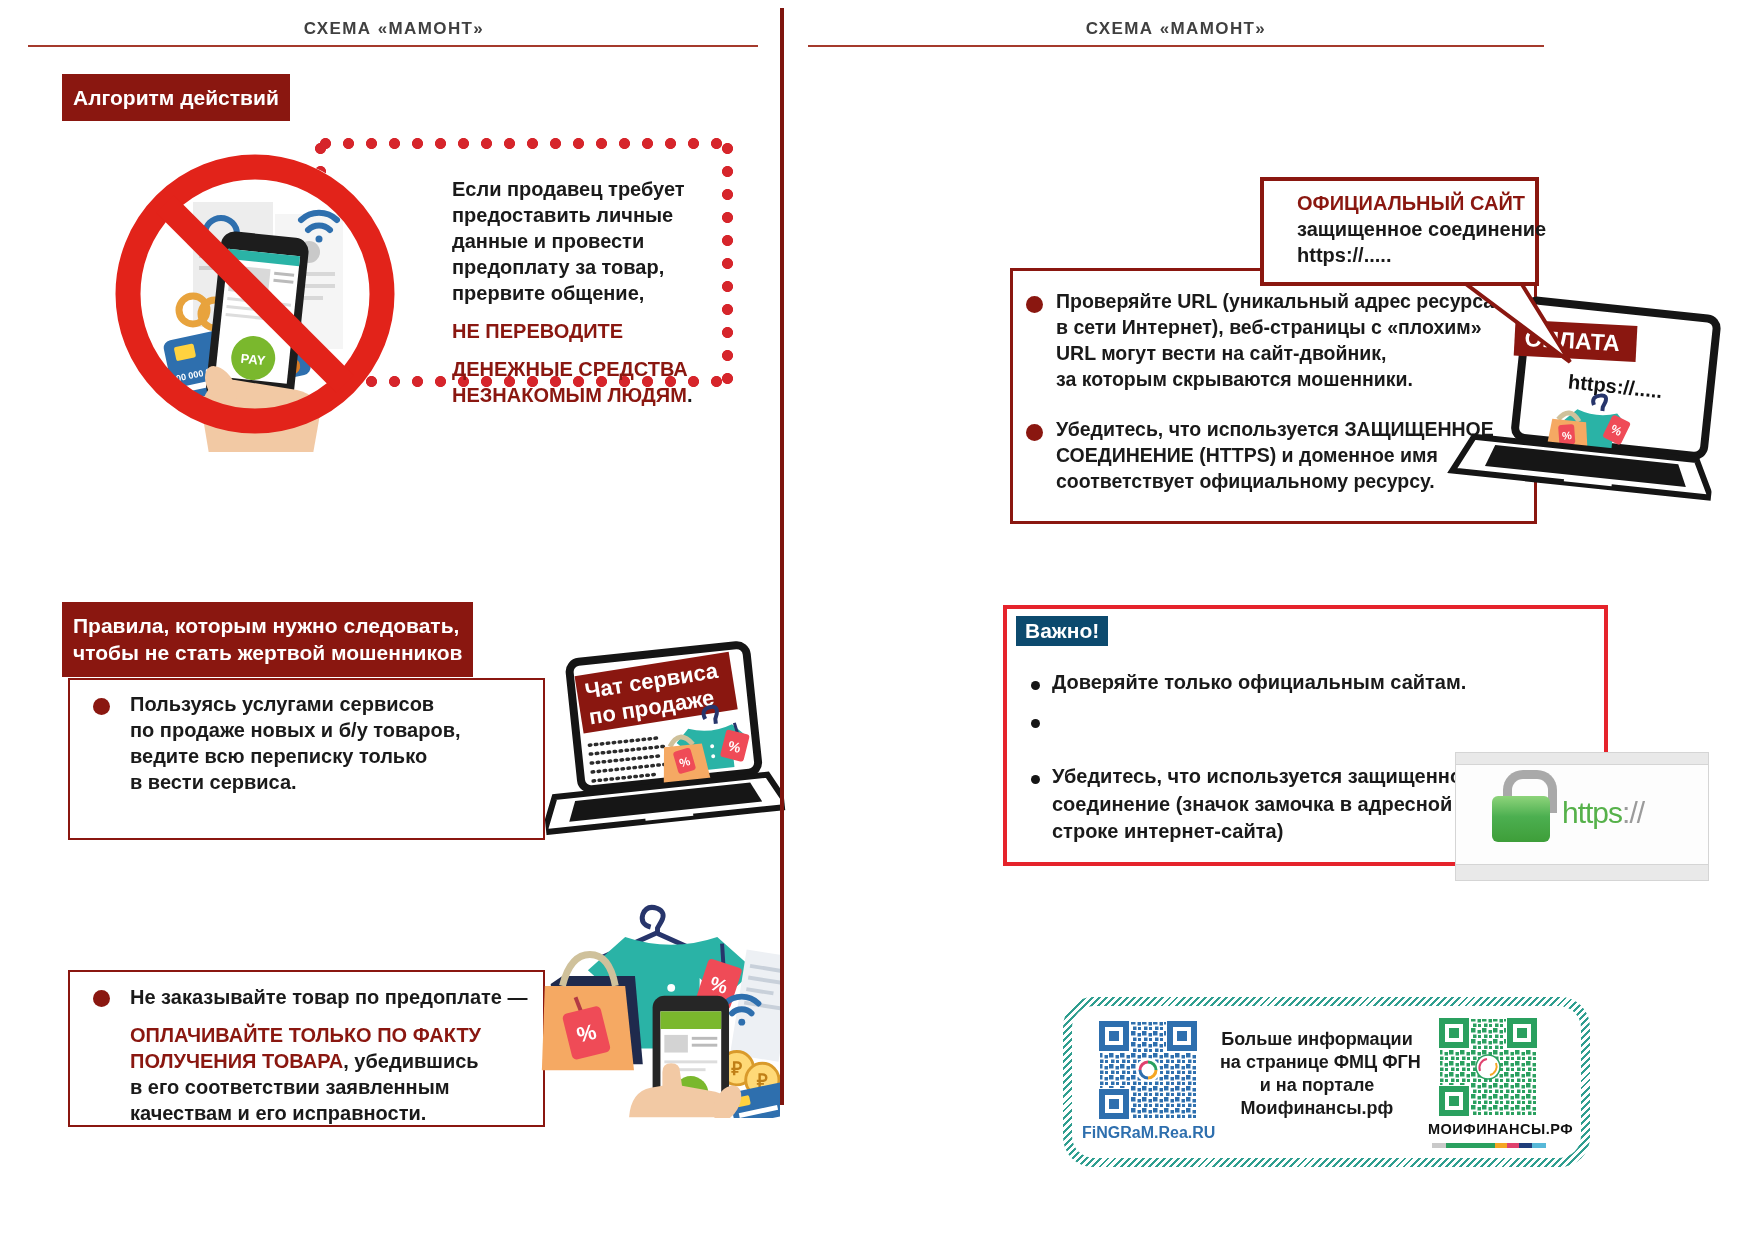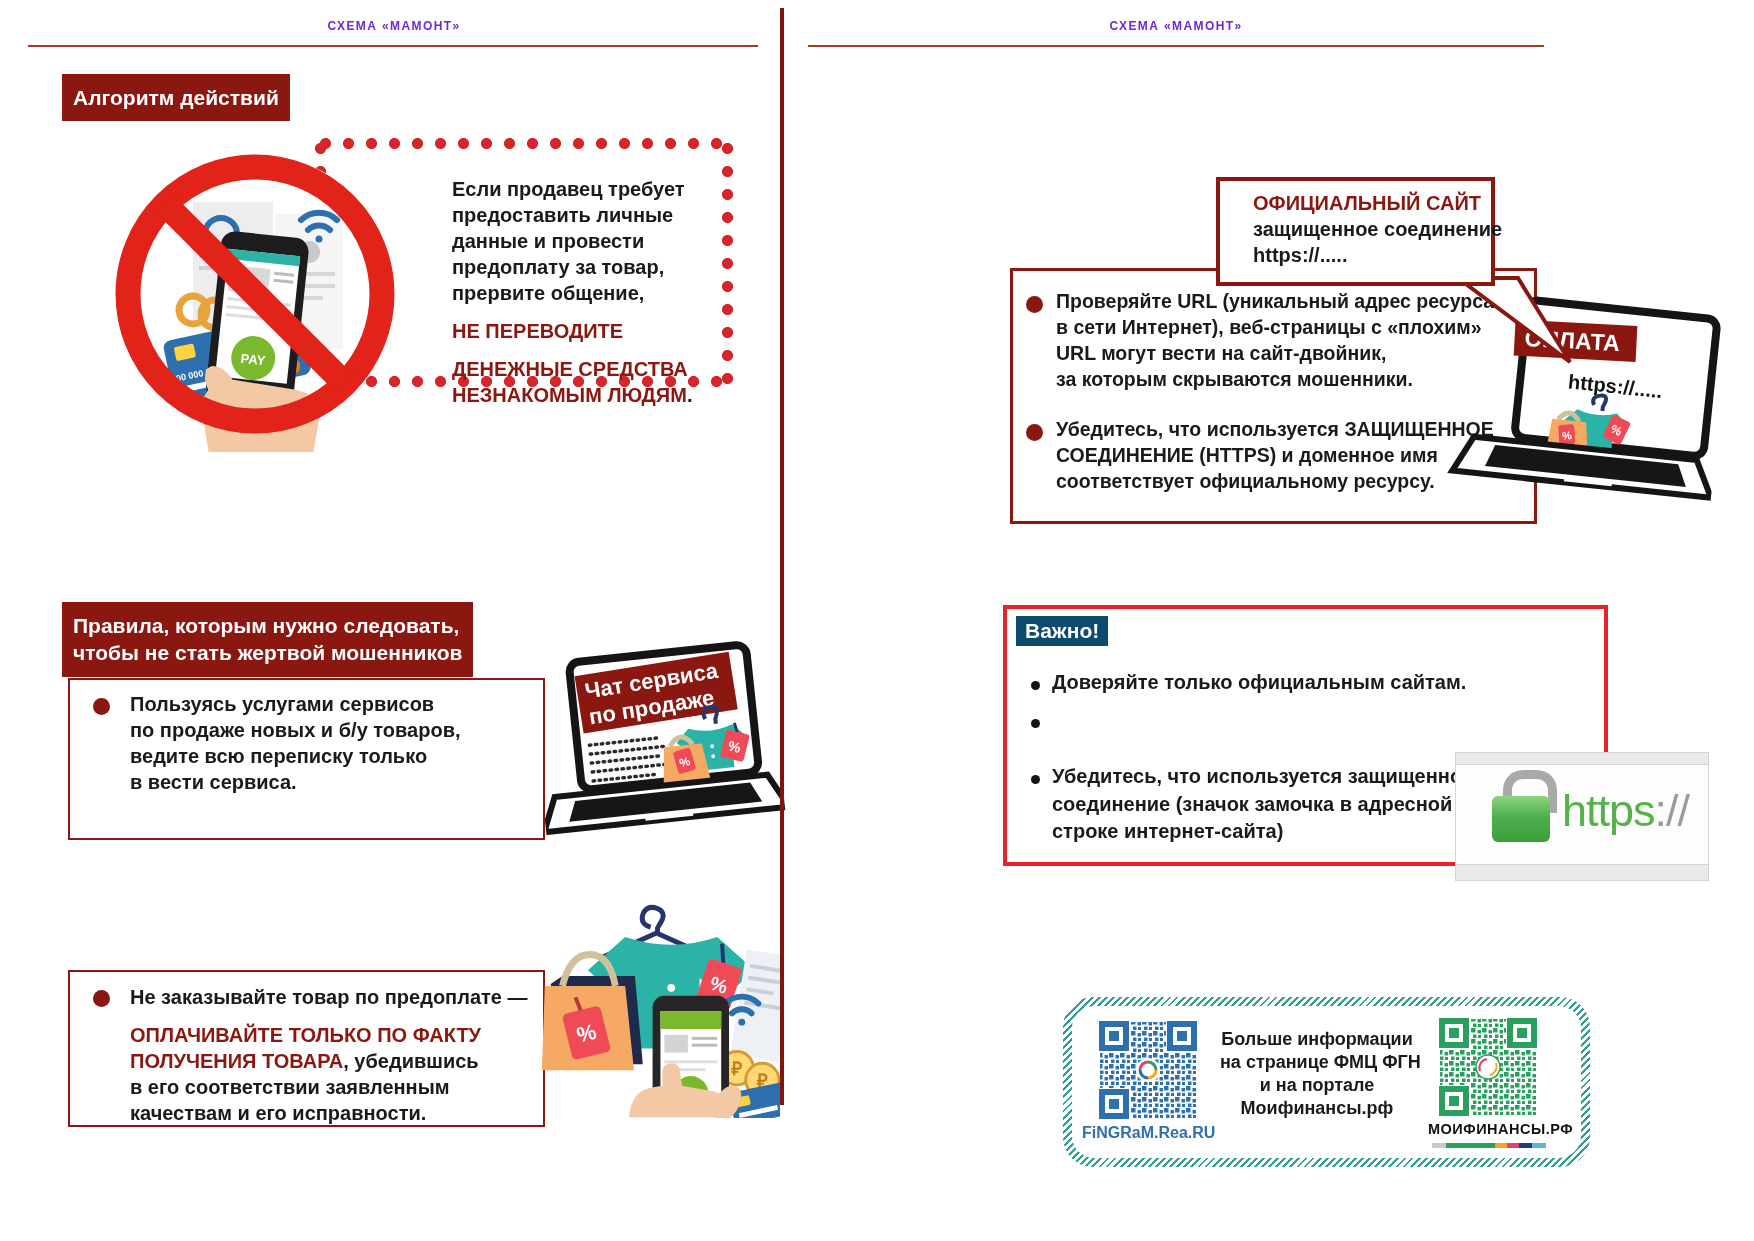--- a/index.html
+++ b/index.html
@@ -1,19 +1,19 @@
 <!DOCTYPE html>
 <html><head>
 <meta charset="utf-8">
 <style>
   html,body{margin:0;padding:0;background:#fff;}
   .canvas{position:relative;width:1754px;height:1241px;background:#ffffff;
           font-family:"Liberation Sans",sans-serif;overflow:hidden;}
   .abs{position:absolute;}
-  .hdr{color:#6d28d9;font-weight:700;font-size:12px;letter-spacing:1.4px;text-align:center;}
+  .hdr{color:#404040;font-weight:700;font-size:17px;letter-spacing:1.4px;text-align:center;}
   .hrline{border-top:2px solid #a53a2c;height:0;}
   .badge{background:#8a1710;color:#fff;font-weight:700;font-size:21px;line-height:1.3;padding:10px 11px;display:inline-block;}
   .txt{font-weight:700;font-size:20px;line-height:1.3;color:#1a1a1a;}
   .small{font-size:19.5px;line-height:1.33;}
   .ln{display:block;white-space:nowrap;}
   .dkred{color:#8a1710;margin-top:12px;}
   .box{border:2px solid #8a1710;background:#fff;}
   .box3{border:3px solid #8a1710;background:#fff;}
   .bullet{position:absolute;width:17px;height:17px;border-radius:50%;background:#8a1710;}
   .bdot{position:absolute;width:9px;height:9px;border-radius:50%;background:#151515;}
@@ -26,21 +26,21 @@
   .bubble .t2{display:block;color:#1a1a1a;font-weight:700;font-size:20px;line-height:1.3;white-space:nowrap;}
   .impbox{border:4px solid #e5232b;background:#fff;}
   .implabel{background:#0c4a6e;color:#fff;font-weight:700;font-size:21px;padding:3px 9px;display:inline-block;}
   .impline{line-height:1.38;}
   .lockpanel{background:#fdfdfd;border:1px solid #d5d5d5;z-index:3;}
   .lockbar{position:absolute;left:0;right:0;background:#e9e9e9;}
   .shackle{position:absolute;width:36px;height:34px;border:9px solid #a9a9a9;border-bottom:none;
            border-radius:20px 20px 0 0;background:transparent;}
   .lockbody{position:absolute;width:58px;height:46px;border-radius:6px;
             background:linear-gradient(180deg,#8ed47b 0%,#4caf50 45%,#3e9e39 100%);}
-  .httpstext{position:absolute;font-size:45px;font-weight:400;letter-spacing:-1px;white-space:nowrap;}
+  .httpstext{position:absolute;font-size:30px;font-weight:400;letter-spacing:-1px;white-space:nowrap;margin-top:11px;}
   .httpstext .g{color:#56b14a;} .httpstext .gr{color:#9b9b9b;}
   .hatchbox{border-radius:30px;background:repeating-linear-gradient(135deg,#2f9e8f 0 2px,#ffffff 2px 5px);}
   .hatchinner{position:absolute;left:9px;top:9px;right:9px;bottom:9px;background:#fff;border-radius:22px;}
   .qrlabel-blue{color:#2e6fae;font-weight:700;font-size:16px;text-align:center;white-space:nowrap;}
   .qrlabel-green{color:#111;font-weight:700;font-size:14.5px;text-align:center;white-space:nowrap;letter-spacing:0.5px;}
   .infotext{font-weight:700;font-size:18px;line-height:1.27;color:#1a1a1a;text-align:center;}
   .colorbar{height:5px;background:linear-gradient(90deg,#c9c9c9 0 12%,#2aa05f 12% 55%,#f5a623 55% 66%,#e0426e 66% 76%,#1f3d7a 76% 88%,#57b8d8 88% 100%);}
   .divider{background:#7e150e;}
 </style>
 </head>
@@ -266,21 +266,21 @@
     <span class="ln">URL могут вести на сайт-двойник,</span>
     <span class="ln">за которым скрываются мошенники.</span>
   </div>
   <div class="bullet" style="left:1026px;top:424px;z-index:2;"></div>
   <div class="abs txt small" style="left:1056px;top:417px;z-index:2;">
     <span class="ln">Убедитесь, что используется ЗАЩИЩЕННОЕ</span>
     <span class="ln">СОЕДИНЕНИЕ (HTTPS) и доменное имя</span>
     <span class="ln">соответствует официальному ресурсу.</span>
   </div>
 
-  <div class="abs bubble" style="left:1216px;top:177px;width:238px;height:92px;padding-left:33px;">
+  <div class="abs bubble" style="left:1260px;top:177px;width:238px;height:92px;padding-left:33px;">
     <span class="t1">ОФИЦИАЛЬНЫЙ САЙТ</span>
     <span class="t2">защищенное соединение</span>
     <span class="t2">https://.....</span>
   </div>
   <svg class="abs" style="left:1430px;top:272px;z-index:7;" width="160" height="95" viewBox="0 0 160 95">
     <polygon points="28,6 88,6 140,90" fill="#ffffff" stroke="#8a1710" stroke-width="4"></polygon>
   </svg>
 
   <svg class="abs" style="left:1448px;top:298px;transform:rotate(6deg);z-index:6;" width="272" height="212" viewBox="0 0 272 212">
     <rect x="70" y="8" width="190" height="138" rx="10" fill="#ffffff" stroke="#151515" stroke-width="8"></rect>

